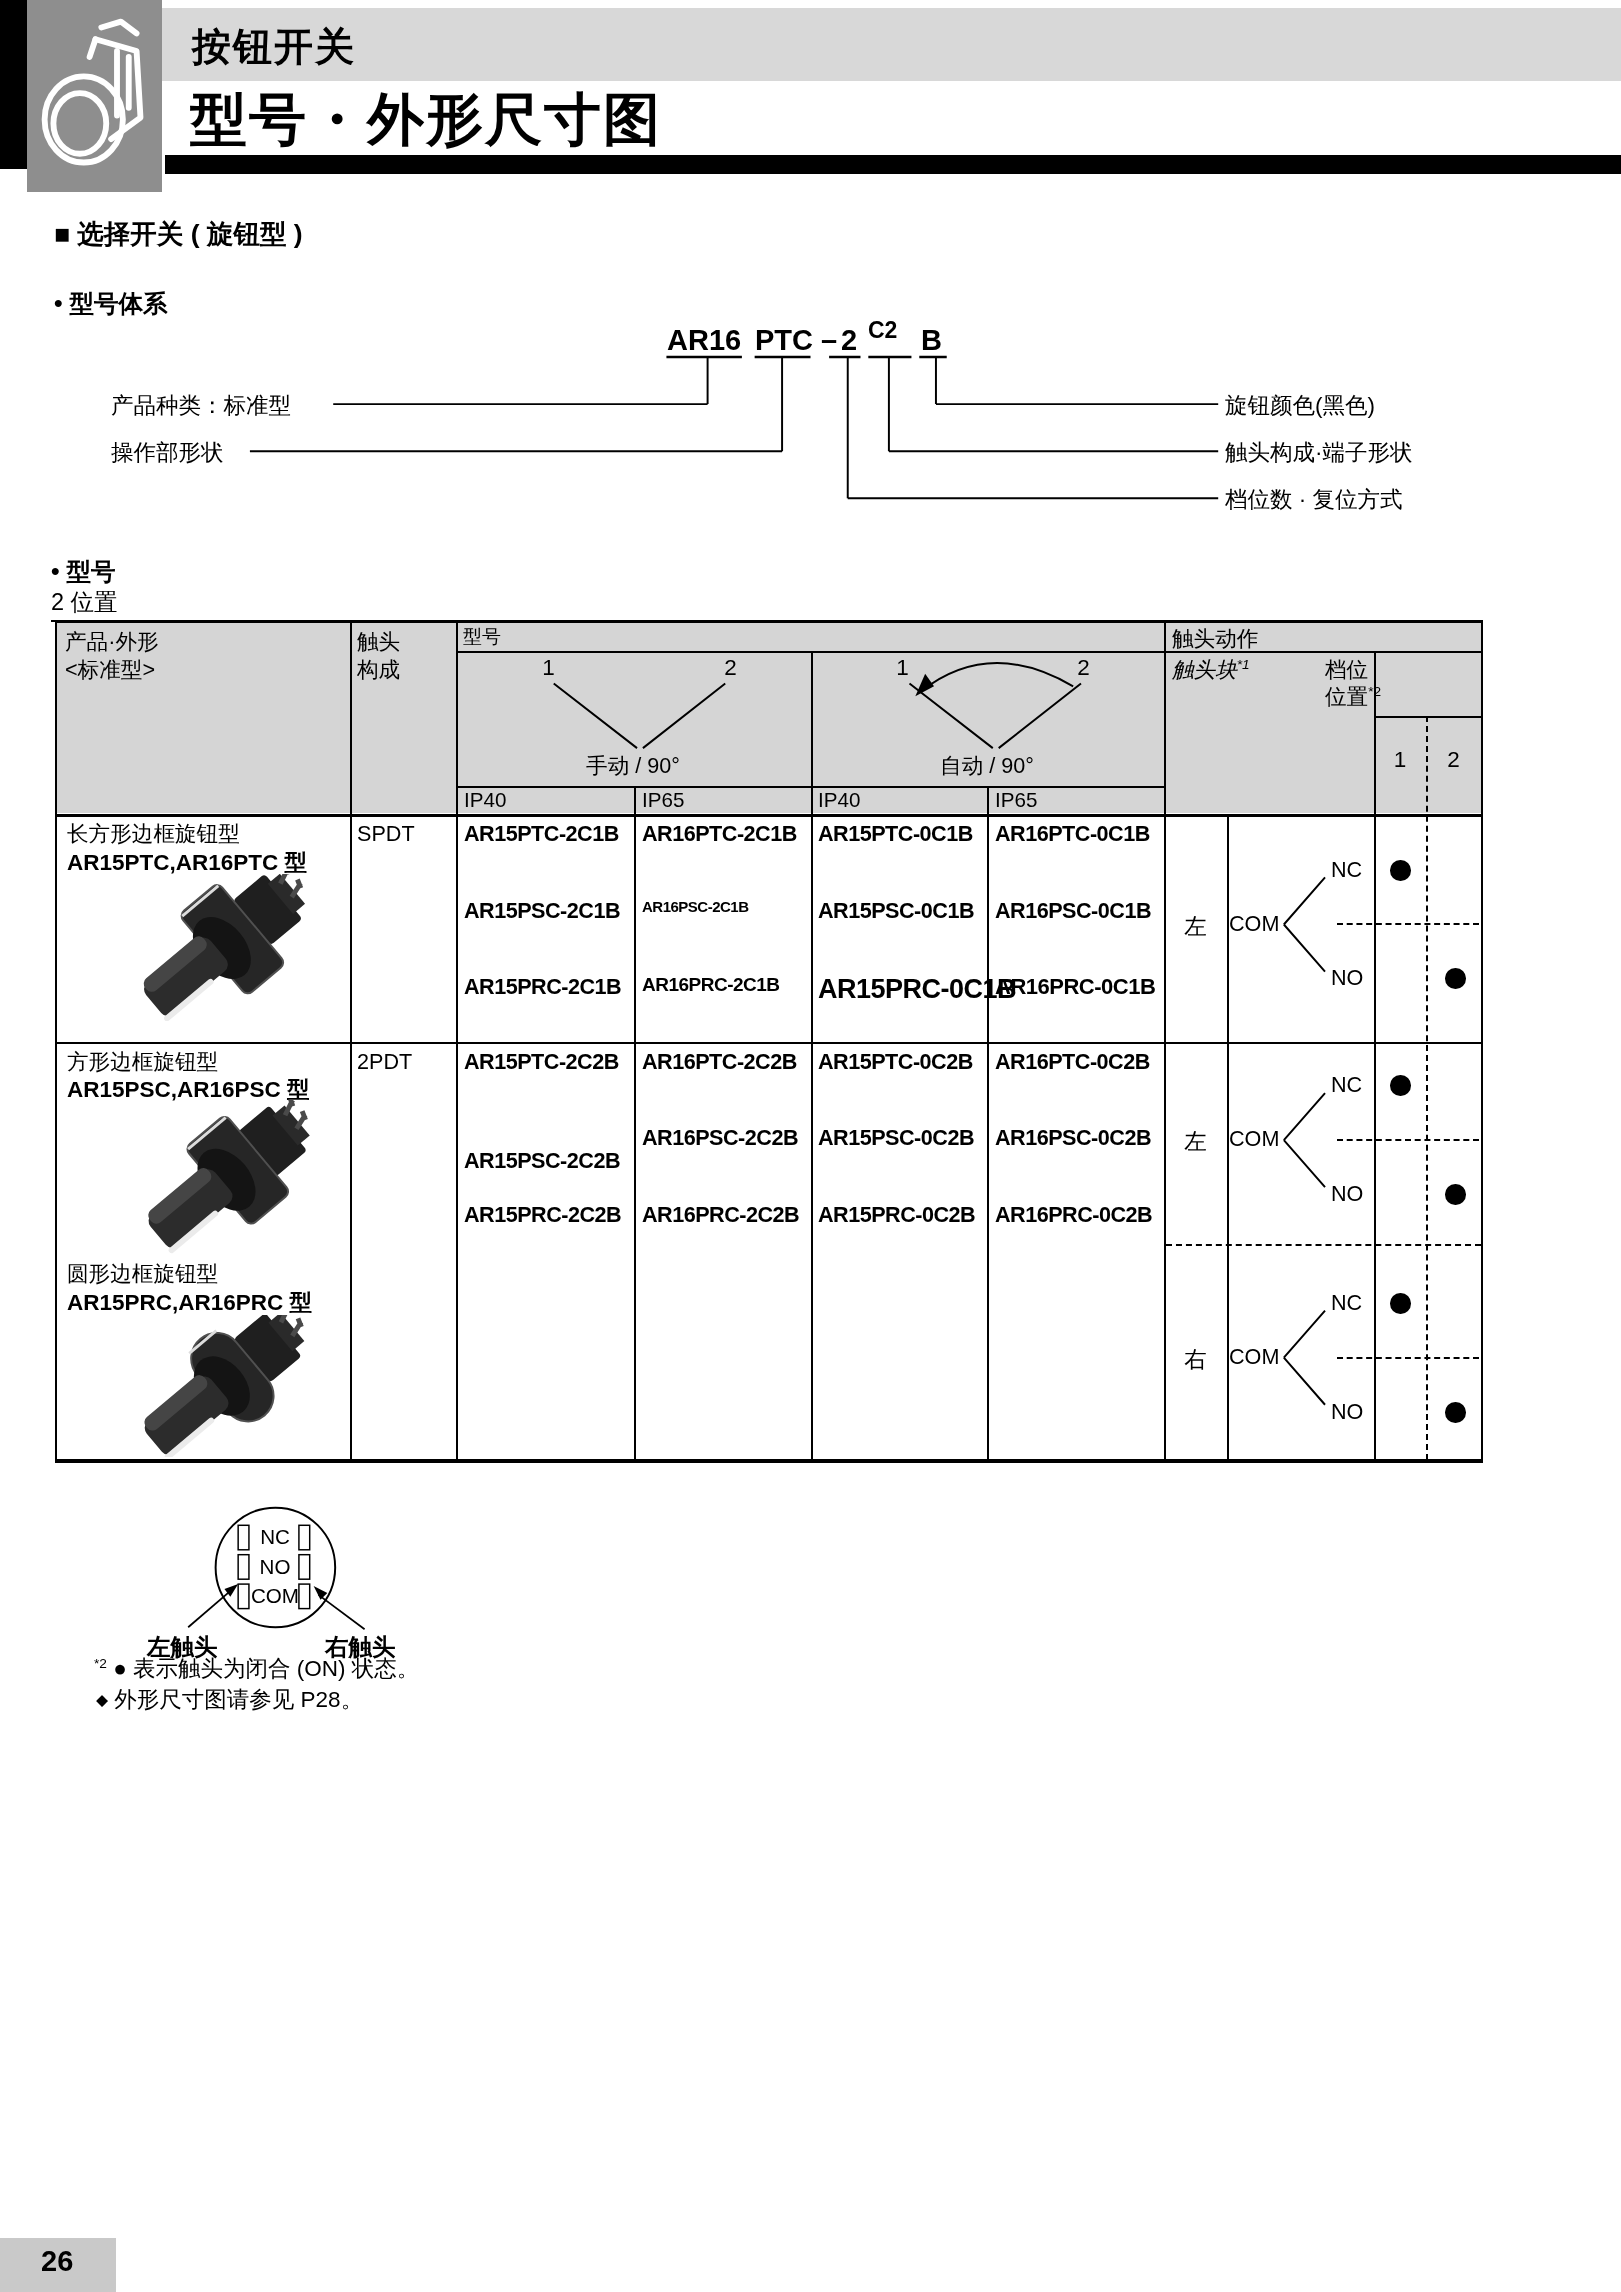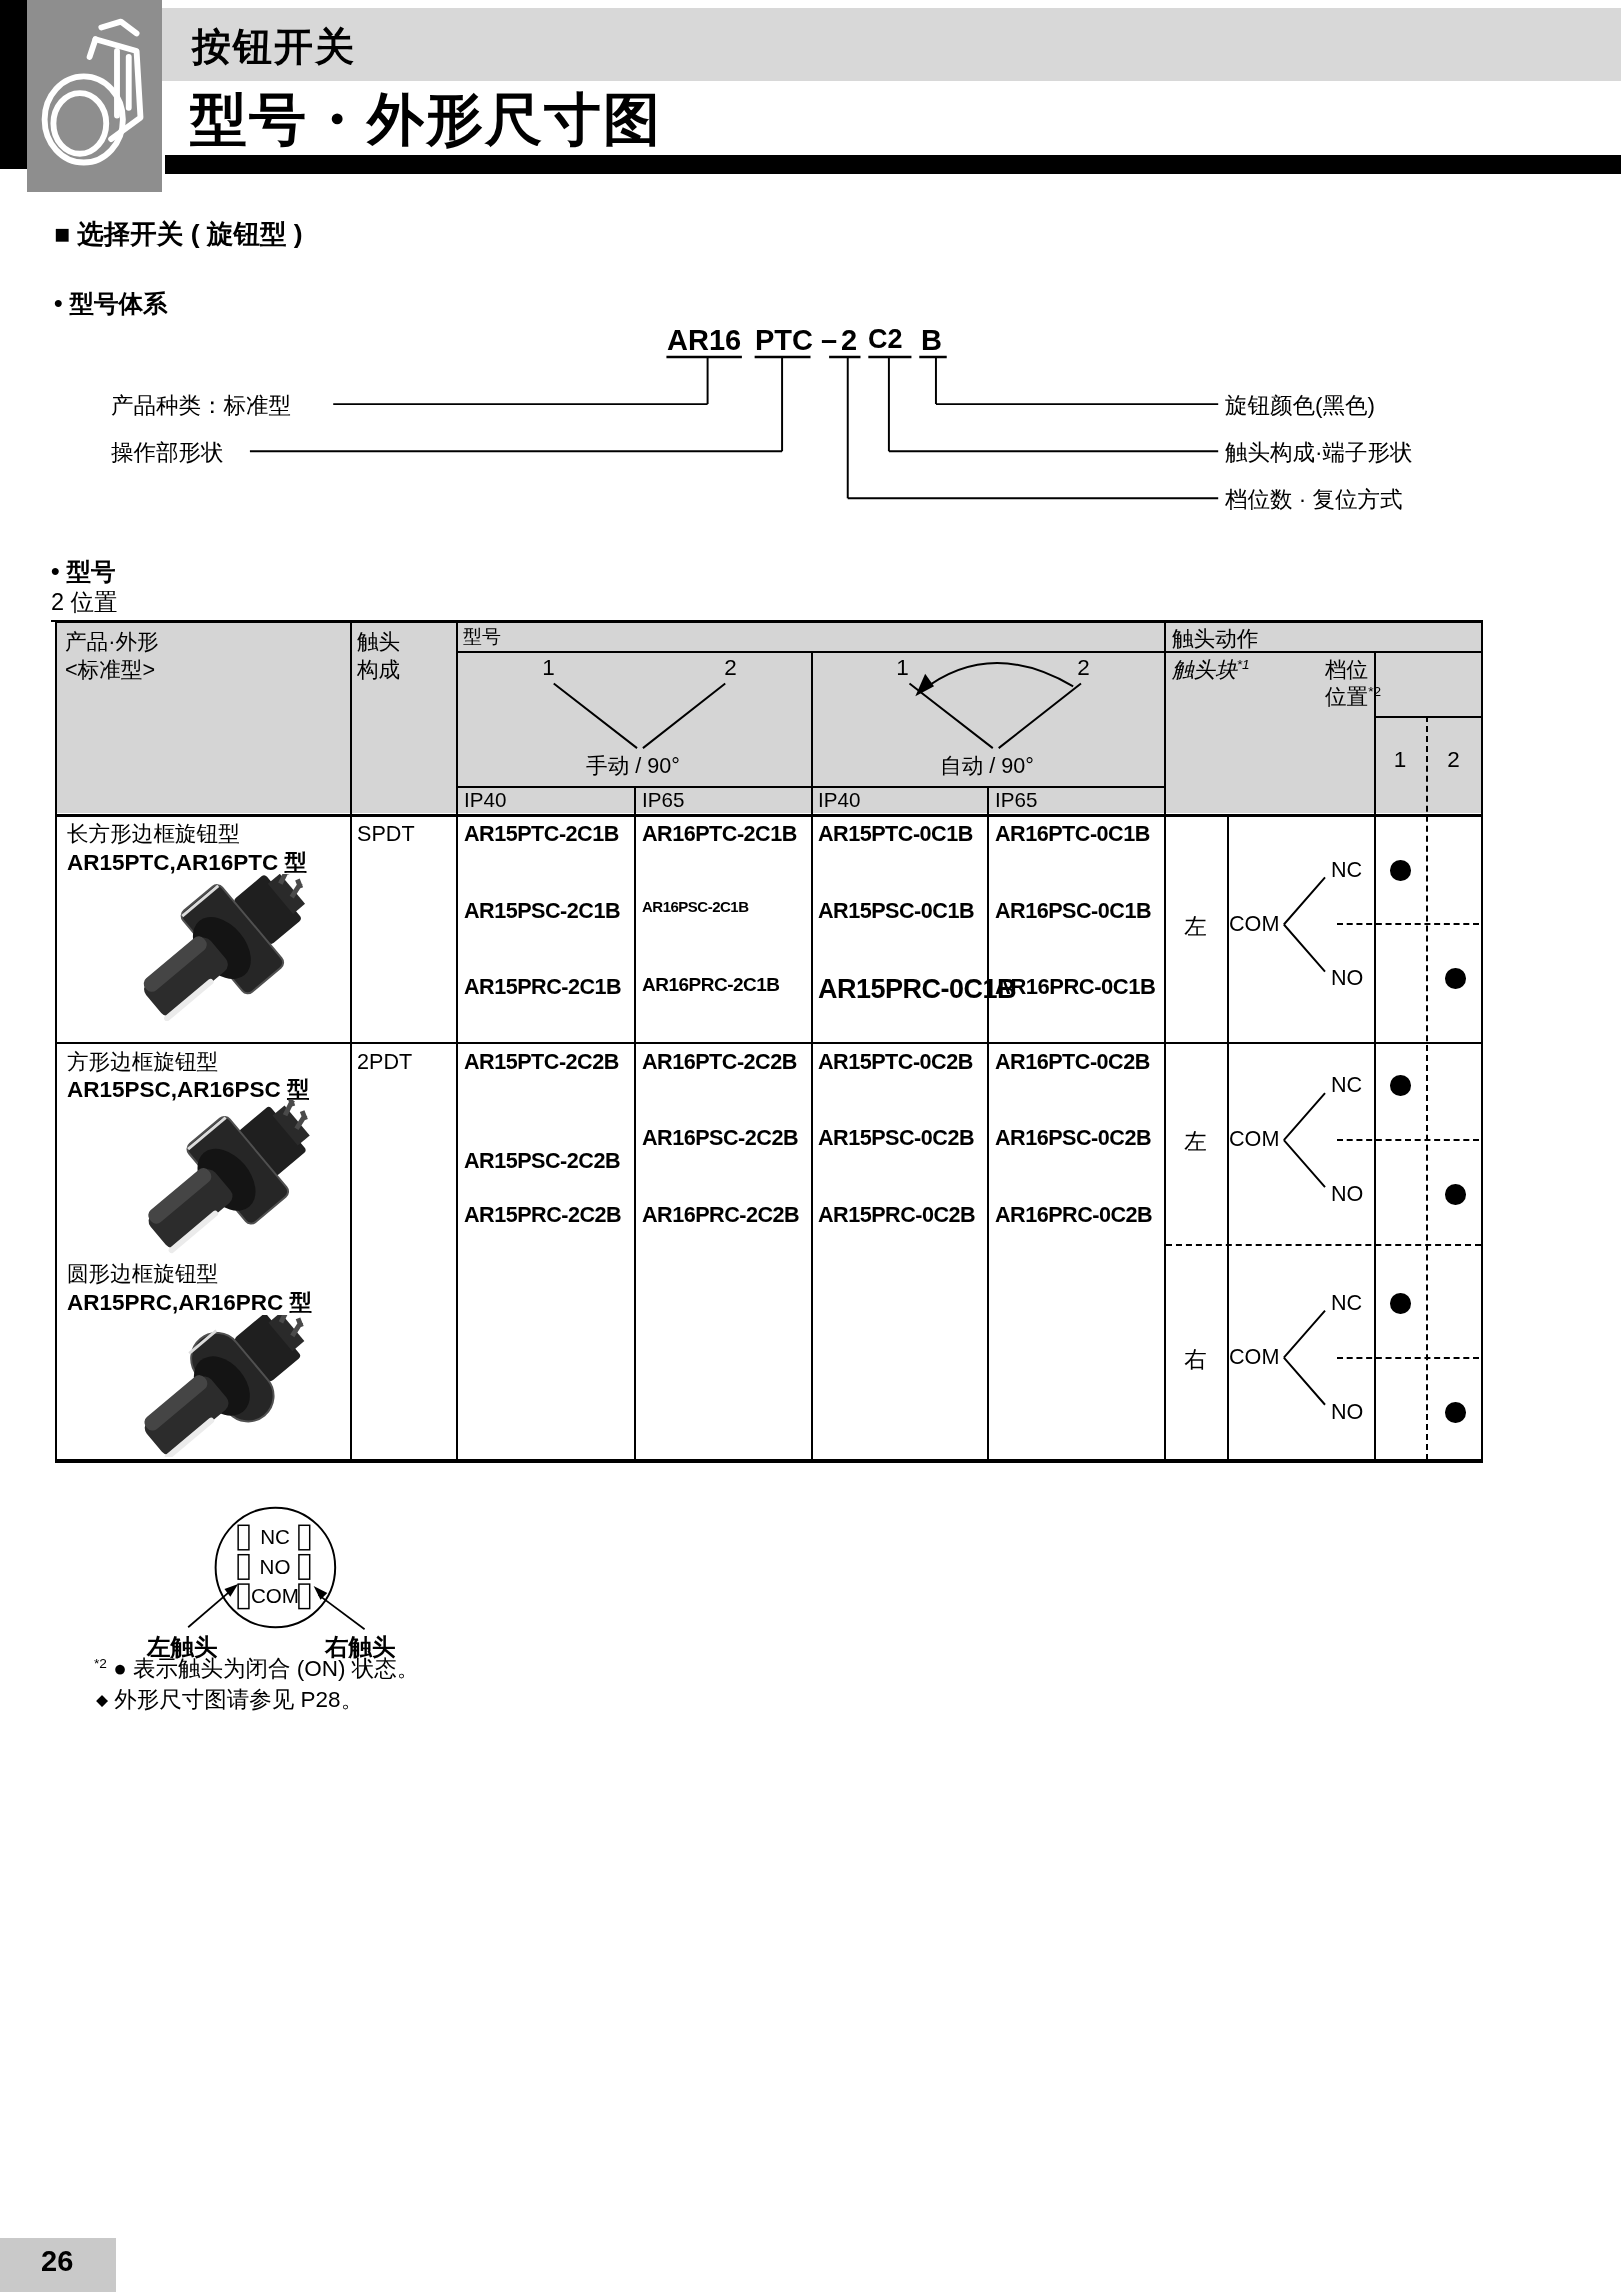--- a/index.html
+++ b/index.html
@@ -41,21 +41,21 @@
   </div>
 
   <div class="t b" style="left:54px;top:216px;font-size:26.5px;">■ 选择开关 ( 旋钮型 )</div>
 
   <div class="t b" style="left:54px;top:287px;font-size:24.5px;">• 型号体系</div>
 
   <div class="t b" style="left:667px;top:324px;font-size:29px;">AR16</div>
   <div class="t b" style="left:755px;top:324px;font-size:29px;">PTC</div>
   <div class="t b" style="left:821px;top:324px;font-size:29px;">–</div>
   <div class="t b" style="left:841px;top:324px;font-size:29px;">2</div>
-  <div class="t b" style="left:868px;top:324px;font-size:27px;text-align:center;">C2</div>
+  <div class="t b" style="left:868px;top:317px;font-size:23px;text-align:center;">C2</div>
   <div class="t b" style="left:921px;top:324px;font-size:29px;">B</div>
 
   <div class="t" style="left:111px;top:390px;font-size:22.5px;">产品种类：标准型</div>
   <div class="t" style="left:111px;top:437px;font-size:22.5px;">操作部形状</div>
   <div class="t" style="left:1225px;top:390px;font-size:22.5px;">旋钮颜色(黑色)</div>
   <div class="t" style="left:1225px;top:437px;font-size:22.5px;">触头构成·端子形状</div>
   <div class="t" style="left:1225px;top:484px;font-size:22.5px;">档位数 · 复位方式</div>
 
   <div class="t b" style="left:51px;top:555px;font-size:24.5px;">• 型号</div>
   <div class="t" style="left:51px;top:586px;font-size:23.5px;border-bottom:2px solid #000;padding-bottom:2px;">2 位置</div>

